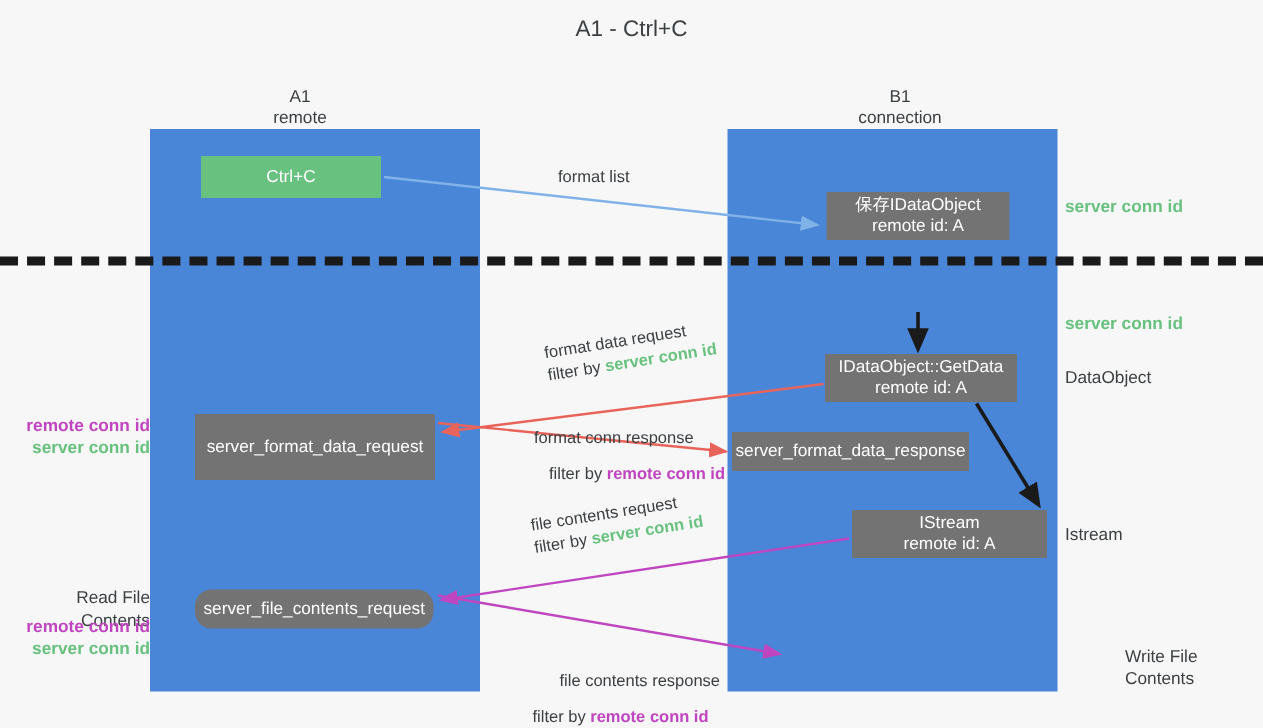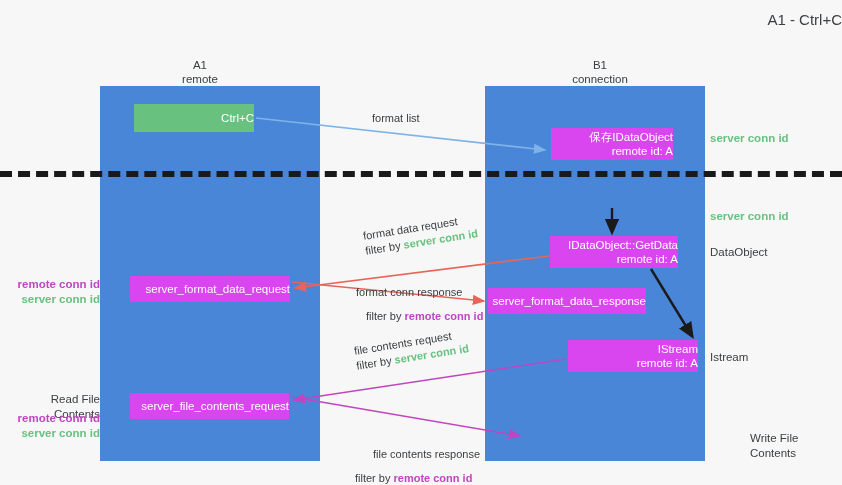--- a/index.html
+++ b/index.html
@@ -9,55 +9,55 @@
     font-family:"Liberation Sans", sans-serif;
     color:#3c4043;
     overflow:hidden;
     position:relative;
   }
   #stage{position:absolute;left:0;top:0;width:842px;height:485px;}
   .abs{position:absolute;}
 
   
   #title{
-    left:0;top:10px;width:842px;text-align:right;
+    left:0;top:10px;width:842px;text-align:center;
     font-size:15px;line-height:20px;color:#3c4043;
   }
 
   
   .lane-head{
     text-align:center;font-size:11.5px;line-height:14px;color:#3c4043;
   }
   #head-a1{left:110px;top:58px;width:180px;}
   #head-b1{left:510px;top:58px;width:180px;}
 
   
   .lane{background:#4a86d8;}
   #lane-a1{left:100px;top:86px;width:220px;height:375px;}
   #lane-b1{left:485px;top:86px;width:220px;height:375px;}
 
   
   .box{
     box-sizing:border-box;
-    display:flex;align-items:flex-end;justify-content:center;
+    display:flex;align-items:center;justify-content:center;
     flex-direction:column;
     color:#ffffff;font-size:11.5px;line-height:14px;
     text-align:center;
   }
   .box.green{background:#68c17f;}
-  .box.orange{background:#d946ef;}
+  .box.orange{background:#737373;}
 
   #box-ctrlc{left:134px;top:104px;width:120px;height:28px;}
   #box-newido{left:551px;top:128px;width:122px;height:32px;}
   #box-ctrlv{left:553px;top:180px;width:118px;height:27px;}
   #box-getdata{left:550px;top:236px;width:128px;height:32px;}
-  #box-sfdreq{left:130px;top:276px;width:160px;height:26px;}
+  #box-sfdreq{left:130px;top:276px;width:160px;height:44px;}
   #box-sfdres{left:488px;top:288px;width:158px;height:26px;}
   #box-istream{left:568px;top:340px;width:130px;height:32px;}
-  #box-sfcreq{left:130px;top:393px;width:159px;height:26px;}
+  #box-sfcreq{left:130px;top:393px;width:159px;height:26px;border-radius:11px;}
   #box-sfcres{left:524px;top:424px;width:160px;height:26px;}
 
   
   .side{font-size:11.5px;line-height:15px;}
   .green-t{color:#68c17f;font-weight:bold;}
   .magenta-t{color:#c045c0;font-weight:bold;}
   .plain-t{color:#3c4043;}
 
   #side-sc1{left:710px;top:131px;}
   #side-sc2{left:710px;top:209px;}

